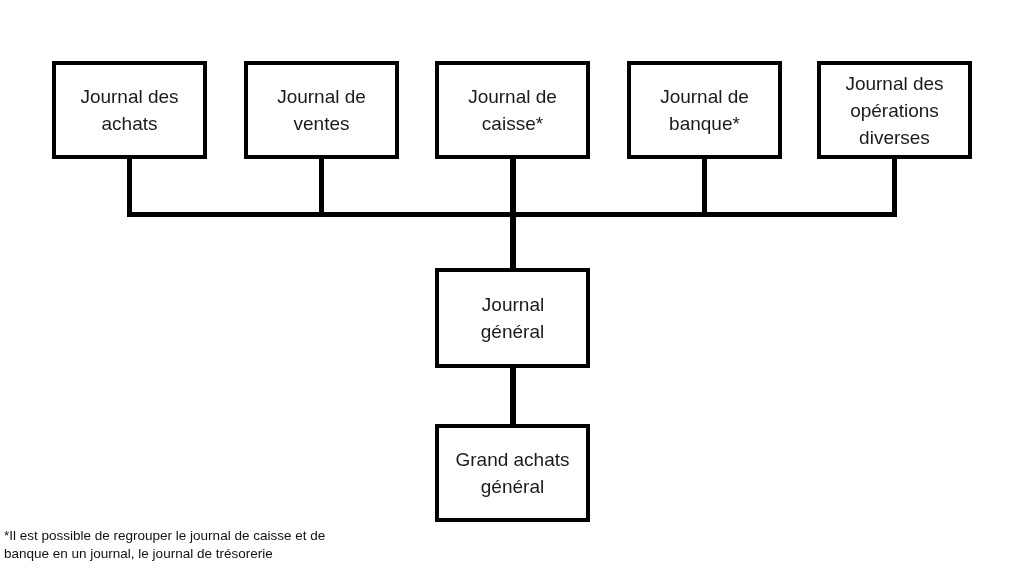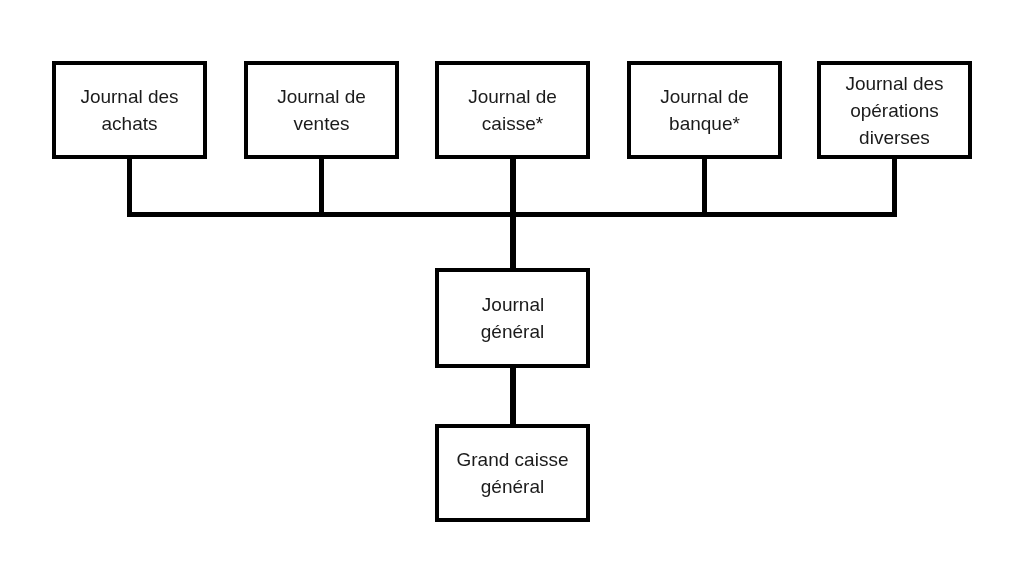--- a/index.html
+++ b/index.html
@@ -101,18 +101,20 @@
 opérations
 diverses</span>
   </div>
 
   <div class="node node-general">
     <span class="label">Journal
 général</span>
   </div>
 
   <div class="node node-grand">
-    <span class="label">Grand caisse
+    <span class="label">Grand achats
 général</span>
   </div>
 
+  <div class="footnote">*Il est possible de regrouper le journal de caisse et de
+banque en un journal, le journal de trésorerie</div>
 
 </div>
 
 </body></html>

